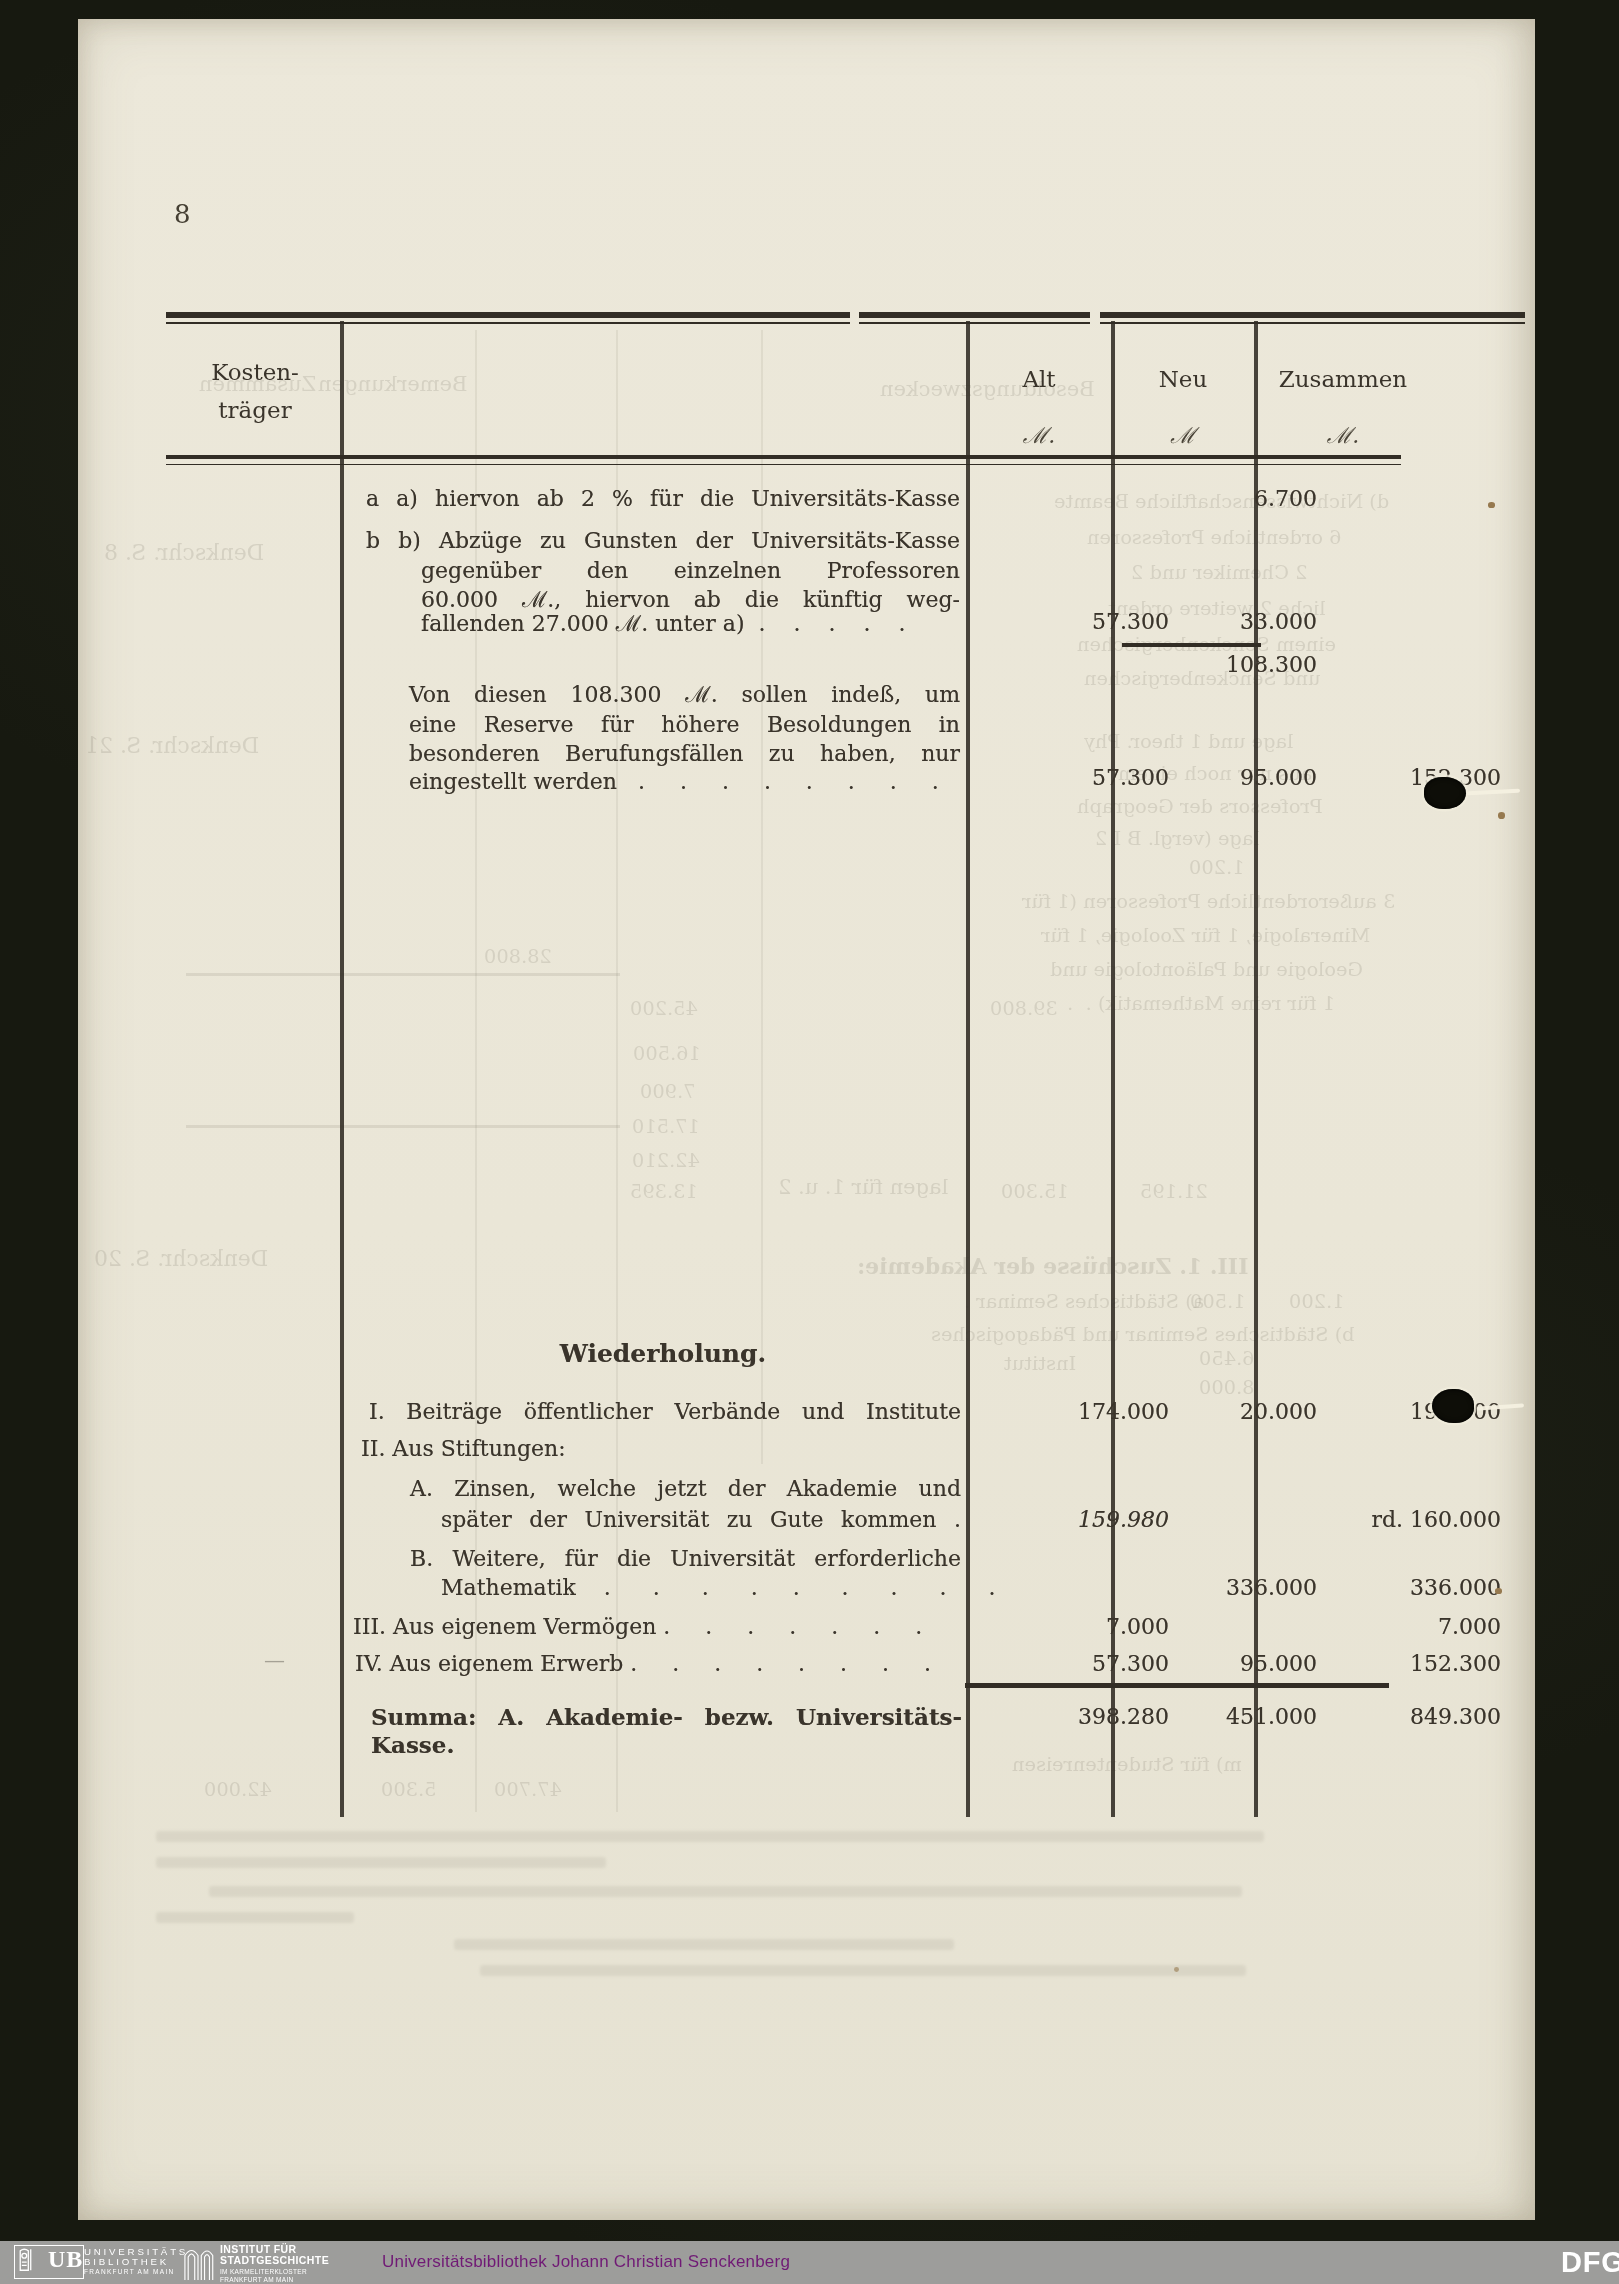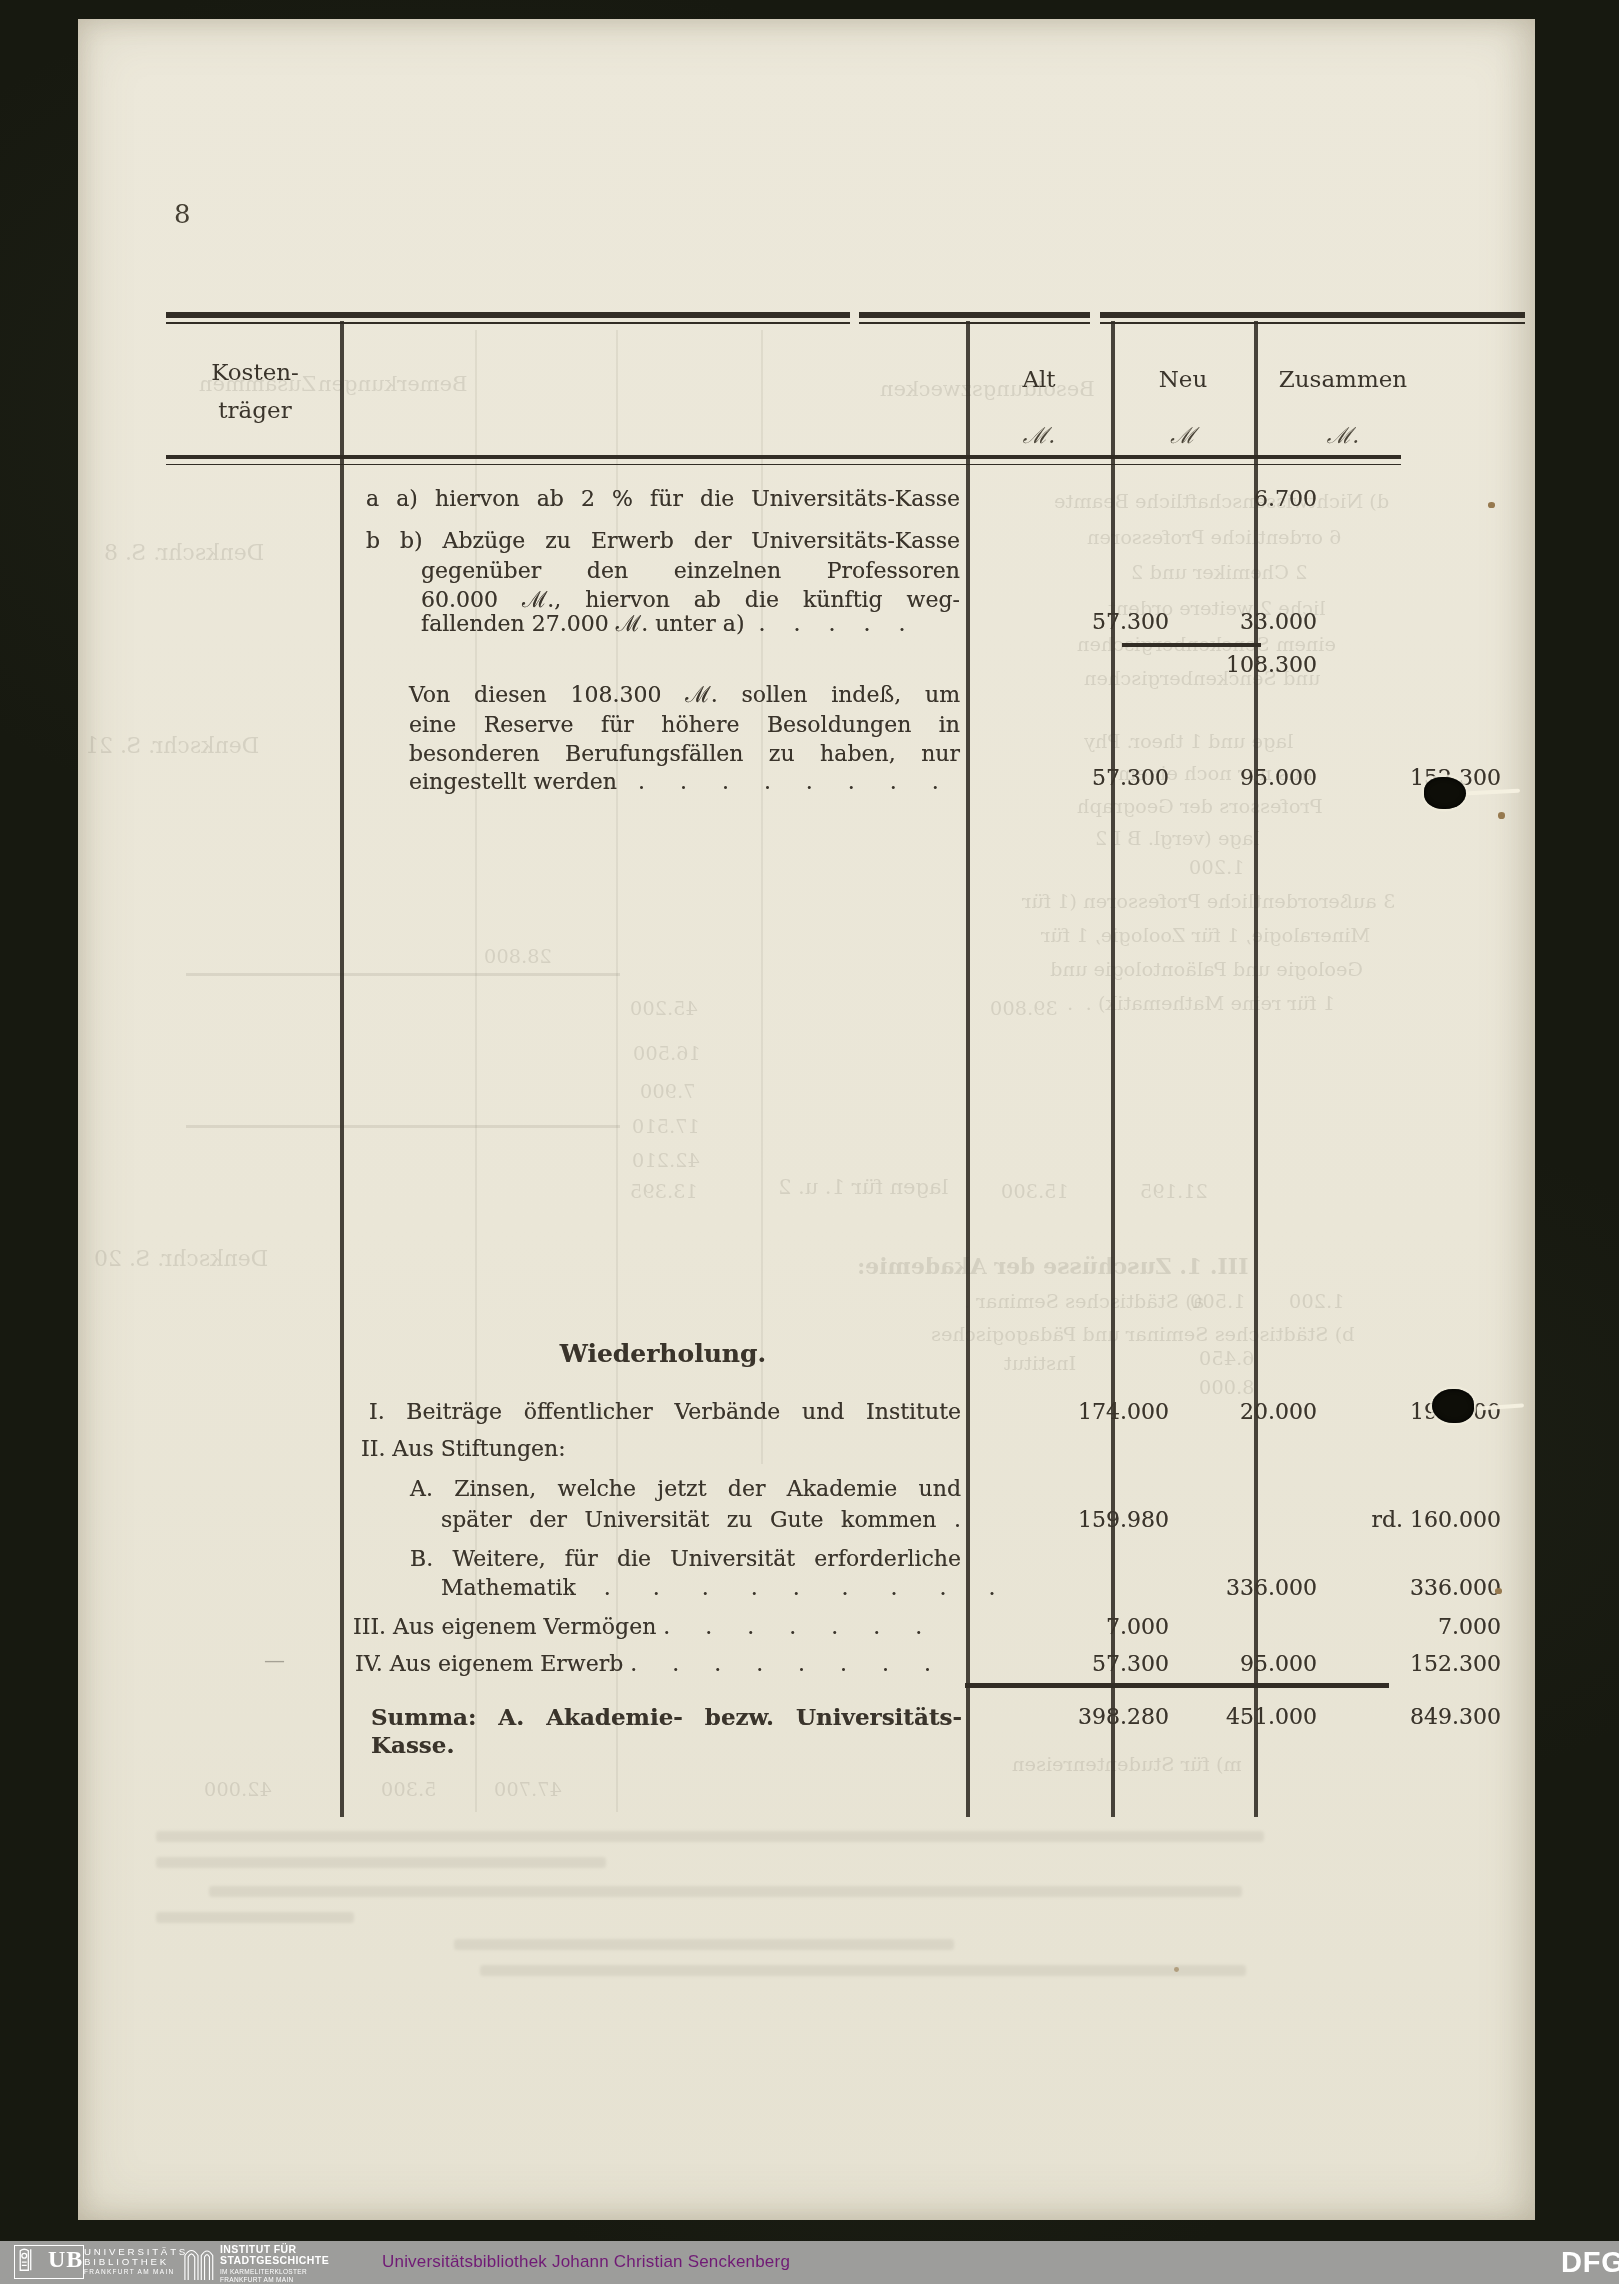--- a/index.html
+++ b/index.html
@@ -148,21 +148,21 @@
     </div>
     <div class="hcell" style="left:892px;top:347px;width:138px;">Alt</div>
     <div class="hunit" style="left:892px;top:400px;width:138px;">ℳ.</div>
     <div class="hcell" style="left:1037px;top:347px;width:136px;">Neu</div>
     <div class="hunit" style="left:1037px;top:400px;width:136px;">ℳ</div>
     <div class="hcell" style="left:1184px;top:347px;width:162px;">Zusammen</div>
     <div class="hunit" style="left:1184px;top:400px;width:162px;">ℳ.</div>
 
     <div id="lines-layer">
         <div class="line just" style="left: 288px; top: 466px; width: 594px;">a a) hiervon ab 2 % für die Universitäts-Kasse</div>
-        <div class="line just" style="left: 288px; top: 508px; width: 594px;">b b) Abzüge zu Erwerb der Universitäts-Kasse</div>
+        <div class="line just" style="left: 288px; top: 508px; width: 594px;">b b) Abzüge zu Gunsten der Universitäts-Kasse</div>
         <div class="line just" style="left: 343px; top: 538px; width: 539px;">gegenüber den einzelnen Professoren</div>
         <div class="line just" style="left: 343px; top: 567px; width: 539px;">60.000 ℳ., hiervon ab die künftig weg-</div>
         <div class="line pre" style="left: 343px; top: 591px; width: 539px;">fallenden 27.000 ℳ. unter a)  .    .    .    .    .</div>
         <div class="line just" style="left: 331px; top: 662px; width: 551px;">Von diesen 108.300 ℳ. sollen indeß, um</div>
         <div class="line just" style="left: 331px; top: 692px; width: 551px;">eine Reserve für höhere Besoldungen in</div>
         <div class="line just" style="left: 331px; top: 721px; width: 551px;">besonderen Berufungsfällen zu haben, nur</div>
         <div class="line pre" style="left: 331px; top: 749px; width: 551px;">eingestellt werden   .     .     .     .     .     .     .     .</div>
         <div class="line center bold" style="left: 288px; top: 1321px; width: 594px; font-size: 25px;">Wiederholung.</div>
         <div class="line just" style="left: 291px; top: 1379px; width: 592px;">I. Beiträge öffentlicher Verbände und Institute</div>
         <div class="line pre" style="left: 283px; top: 1416px;">II. Aus Stiftungen:</div>
@@ -178,21 +178,21 @@
         <div class="amt neu" style="top: 466px;">6.700</div>
         <div class="amt alt" style="top: 589px;">57.300</div>
         <div class="amt neu" style="top: 589px;">33.000</div>
         <div class="amt neu" style="top: 632px;">108.300</div>
         <div class="amt alt" style="top: 745px;">57.300</div>
         <div class="amt neu" style="top: 745px;">95.000</div>
         <div class="amt zus" style="top: 745px;">152.300</div>
         <div class="amt alt" style="top: 1379px;">174.000</div>
         <div class="amt neu" style="top: 1379px;">20.000</div>
         <div class="amt zus" style="top: 1379px;">194.000</div>
-        <div class="amt alt" style="top: 1487px;">159.980</div>
+        <div class="amt alt" style="top: 1487px; font-style: italic;">159.980</div>
         <div class="amt zus" style="top: 1487px;">rd. 160.000</div>
         <div class="amt neu" style="top: 1555px;">336.000</div>
         <div class="amt zus" style="top: 1555px;">336.000</div>
         <div class="amt alt" style="top: 1594px;">7.000</div>
         <div class="amt zus" style="top: 1594px;">7.000</div>
         <div class="amt alt" style="top: 1631px;">57.300</div>
         <div class="amt neu" style="top: 1631px;">95.000</div>
         <div class="amt zus" style="top: 1631px;">152.300</div>
         <div class="amt alt" style="top: 1684px;">398.280</div>
         <div class="amt neu" style="top: 1684px;">451.000</div>

